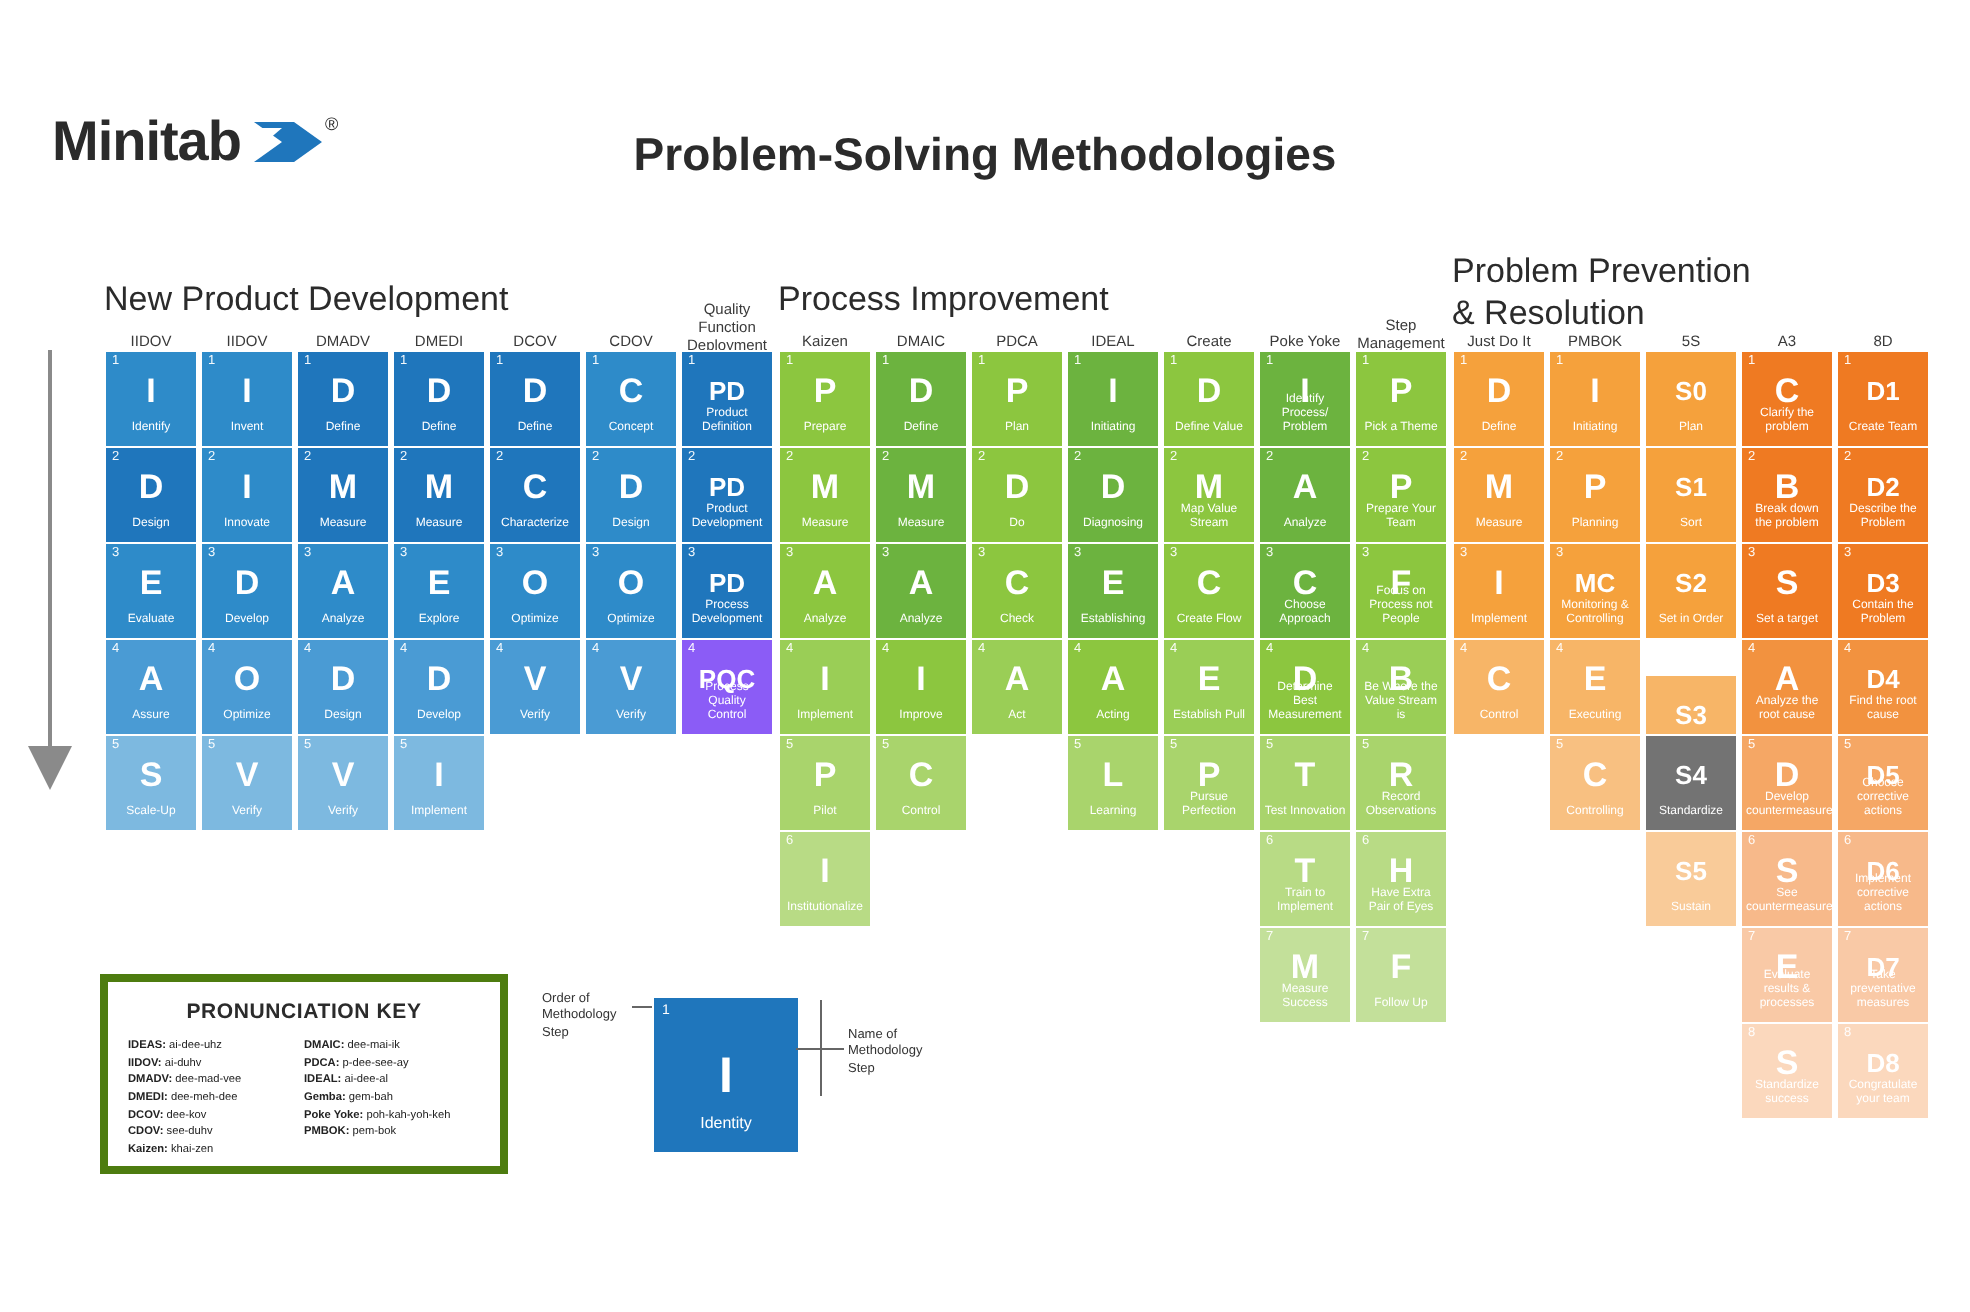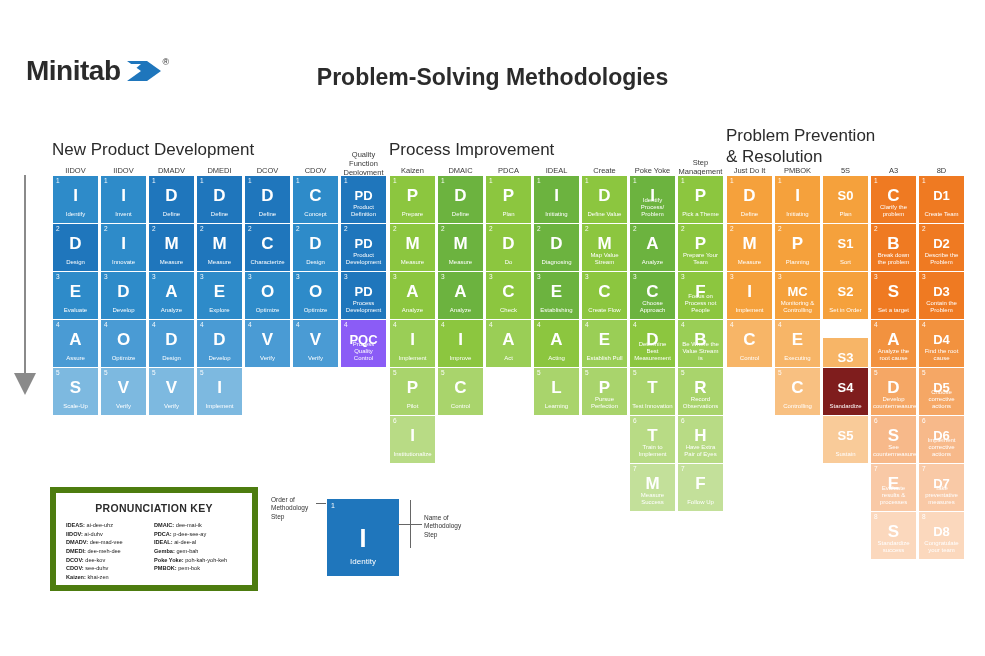--- a/index.html
+++ b/index.html
@@ -68,21 +68,21 @@
   }
   .arrow-head{
     position:absolute;left:14px;top:373px;width:0;height:0;
     border-left:11px solid transparent;border-right:11px solid transparent;
     border-top:22px solid #8a8a8a;
   }
 
   
   .pron-box{
     position:absolute;left:50px;top:487px;width:196px;height:92px;
-    border:6px solid #4d7c0f;background:#fff;
+    border:4px solid #4d7c0f;background:#fff;
   }
   .pron-title{
     text-align:center;font-size:10.5px;font-weight:bold;color:#2b2b2b;
     margin-top:9px;letter-spacing:.3px;
   }
   .pron-cols{
     display:flex;margin-top:7px;padding:0 10px;font-size:5.6px;line-height:1.55;color:#222;
   }
   .pron-cols div{flex:1;}
   .pron-cols b{font-weight:bold;}
@@ -602,21 +602,21 @@
     <div class="cell small" style="left: 822px; top: 271px; background: rgb(245, 161, 60);">
       <span class="num"></span>
       <span class="sym">S2</span>
       <span class="nm">Set in Order</span>
     </div>
     <div class="cell small" style="left: 822px; top: 337px; background: rgb(247, 181, 103);">
       <span class="num"></span>
       <span class="sym">S3</span>
       <span class="nm">Shine</span>
     </div>
-    <div class="cell small" style="left: 822px; top: 367px; background: #7f1d1d;">
+    <div class="cell small" style="left: 822px; top: 367px; background: #737373;">
       <span class="num"></span>
       <span class="sym">S4</span>
       <span class="nm">Standardize</span>
     </div>
     <div class="cell small" style="left: 822px; top: 415px; background: rgb(249, 203, 153);">
       <span class="num"></span>
       <span class="sym">S5</span>
       <span class="nm">Sustain</span>
     </div>
     <div class="cell" style="left: 870px; top: 175px; background: rgb(239, 122, 34);">

